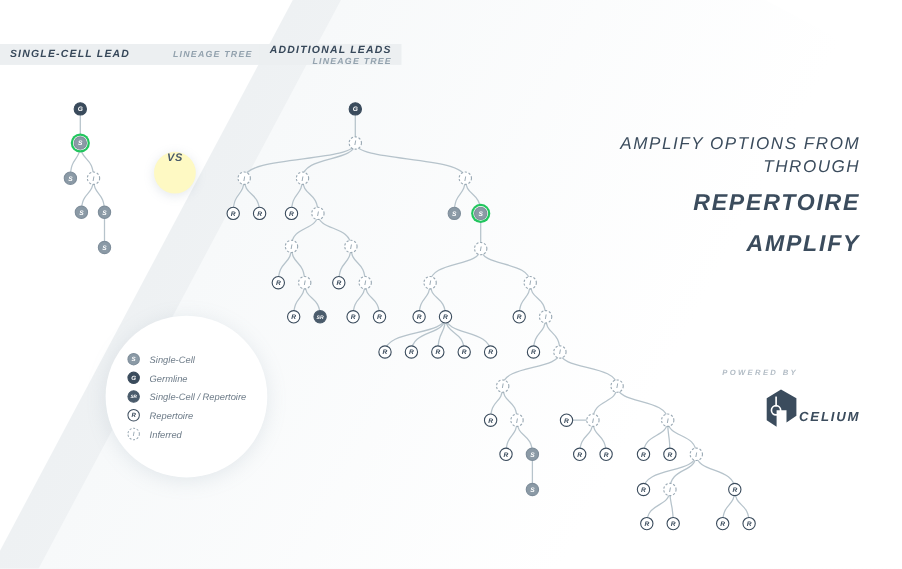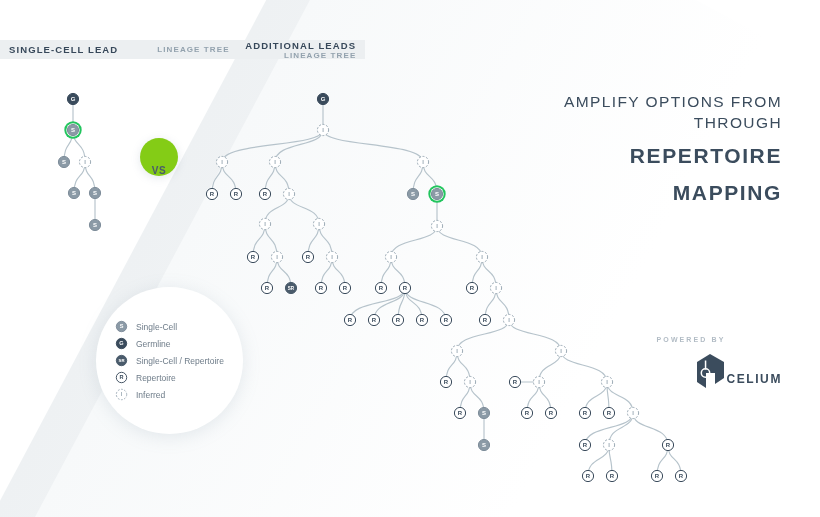--- a/index.html
+++ b/index.html
@@ -2,21 +2,21 @@
 <html><head>
 <meta charset="utf-8">
 <style>
   html,body{margin:0;padding:0;}
   body{
     width:820px;height:517px;overflow:hidden;
     background:#ffffff;
     font-family:"Liberation Sans","DejaVu Sans",sans-serif;
     position:relative;
   }
-  #stage{position:relative;width:820px;height:517px;}
+  #stage{position:relative;width:820px;height:517px;font-style:italic;}
 
   
   .diag-band{
     position:absolute;top:-120px;left:330px;width:760px;height:780px;
     background:linear-gradient(to right,#eef1f3 0%,#f4f6f7 38%,#fbfcfc 72%,#ffffff 100%);
     transform:rotate(28deg);transform-origin:top left;
     pointer-events:none;
   }
   .diag-band2{
     position:absolute;top:-160px;left:395px;width:700px;height:860px;
@@ -36,42 +36,42 @@
   }
   .sec-head .sub{
     font-size:8px;font-weight:bold;color:#93a2ae;letter-spacing:1.1px;margin-left:7px;padding-left:32px;
   }
   #head-left{left:0px;top:40px;}
   #head-right{left:236px;top:40px;flex-direction:column;}
 
   
   .vs-badge{
     position:absolute;left:140px;top:138px;width:38px;height:38px;border-radius:50%;
-    background:#84cc16;box-shadow:0 2px 10px rgba(120,140,160,.20);
-    display:flex;align-items:flex-end;justify-content:center;
+    background:#fef9c3;box-shadow:0 2px 10px rgba(120,140,160,.20);
+    display:flex;align-items:flex-start;justify-content:center;
     font-size:10px;font-weight:bold;color:#4a5b6b;letter-spacing:.6px;
   }
 
   
   .legend-bubble{
     position:absolute;left:96px;top:287px;width:147px;height:147px;border-radius:50%;
     background:#ffffff;box-shadow:0 3px 18px rgba(130,150,168,.18);
   }
   .legend-list{
     position:absolute;left:115px;top:318px;
   }
   .legend-row{display:flex;align-items:center;height:17px;}
   .legend-row .lab{
     font-size:8.5px;color:#6d7b88;margin-left:8px;white-space:nowrap;
   }
   .lg-ico{width:13px;height:13px;flex:0 0 13px;}
 
   
   .headline{
-    position:absolute;left:520px;top:91px;width:262px;text-align:right;
+    position:absolute;left:520px;top:120px;width:262px;text-align:right;
     color:#3b4c5d;
   }
   .headline .l1{
     font-size:15.5px;letter-spacing:1.4px;line-height:21px;font-weight:normal;
   }
   .headline .l2{
     font-size:21px;letter-spacing:1.6px;line-height:28px;font-weight:bold;margin-top:9px;
   }
 
   
@@ -496,21 +496,21 @@
           </g>
         </svg>
         <span class="lab">Inferred</span>
       </div>
     </div>
 
   <div class="headline">
     <div class="l1">AMPLIFY OPTIONS FROM</div>
     <div class="l1">THROUGH</div>
     <div class="l2">REPERTOIRE</div>
-    <div class="l2">MAPPING</div>
+    <div class="l2">AMPLIFY</div>
   </div>
 
   <div class="powered">
     <div class="pb">POWERED BY</div>
     <div class="brand-row">
       <span>
         <svg width="36" height="38" viewBox="0 0 36 38">
           <path d="M17 2 L31 10 L31 26 L22 32 L22 21 L13 21 L13 36 L4 30 L4 10 Z" fill="#3b4c5d"></path>
           <circle cx="12.5" cy="21" r="4.2" fill="none" stroke="#ffffff" stroke-width="1.5"></circle>
           <rect x="11.8" y="8.5" width="1.5" height="9" fill="#ffffff"></rect>

